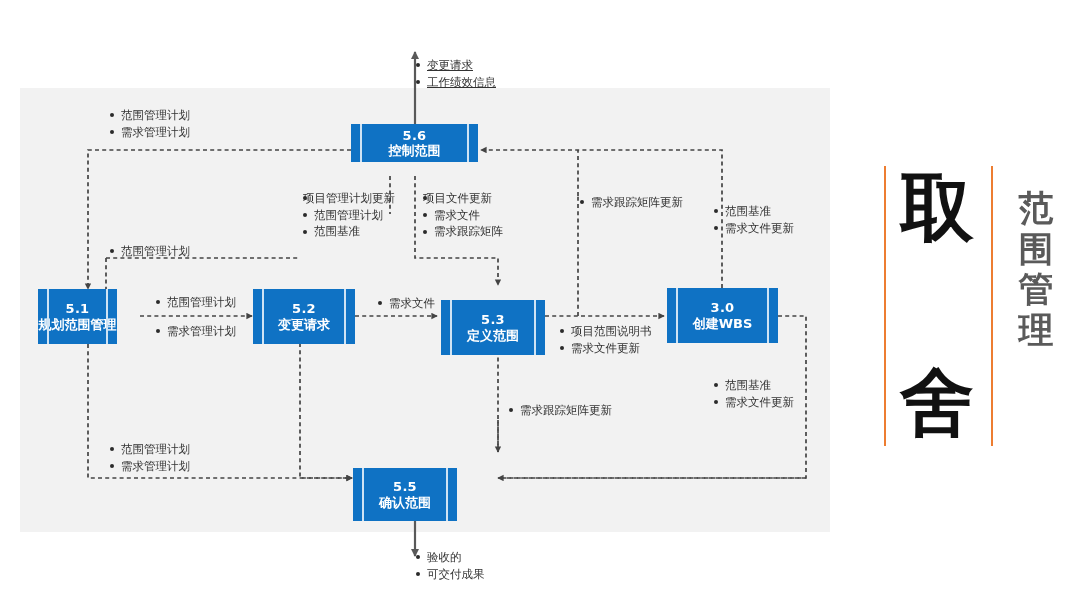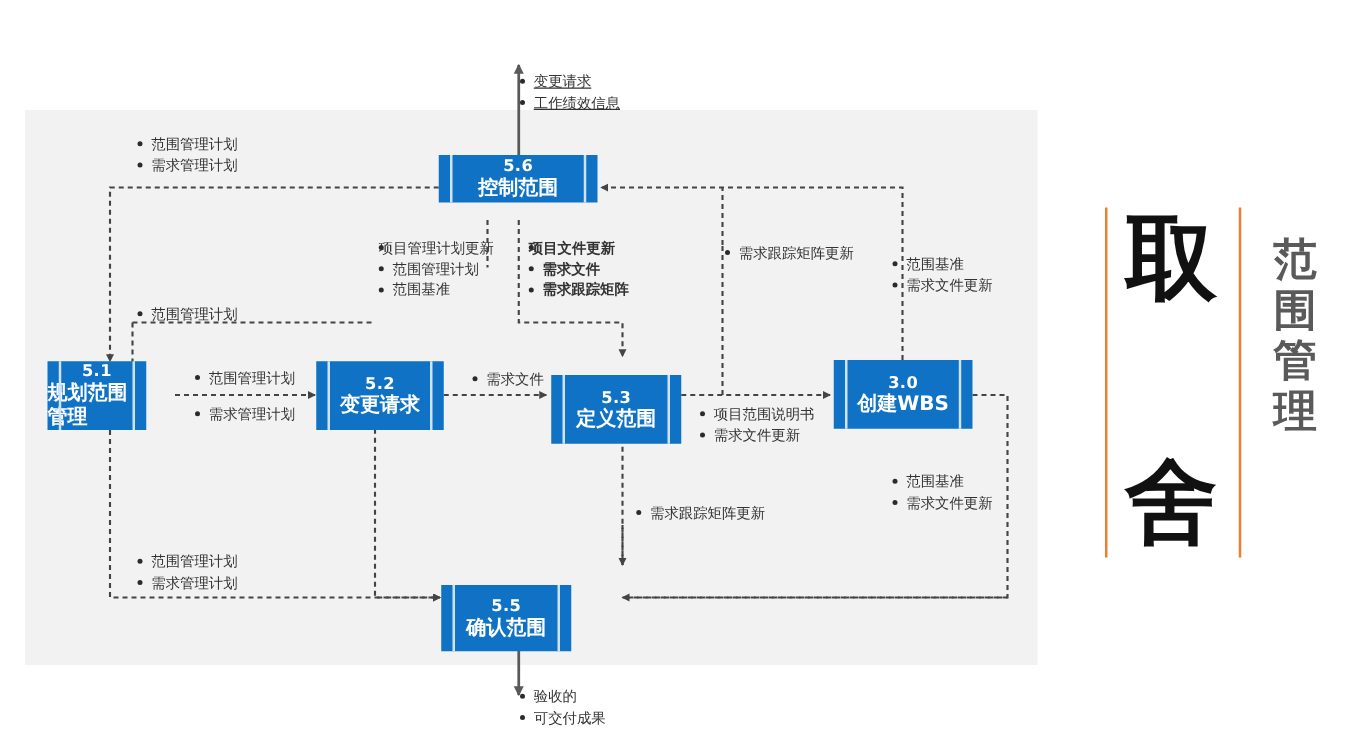--- a/index.html
+++ b/index.html
@@ -12,21 +12,21 @@
   #svgroot{position:absolute;left:0;top:0;width:1080px;height:600px;}
 
   .panel-bg{position:absolute;left:20px;top:88px;width:810px;height:444px;background:#f2f2f2;}
 
   .pbox{
     position:absolute;background:#0f72c4;
     display:flex;flex-direction:column;align-items:center;justify-content:center;
     color:#ffffff;line-height:1.16;box-sizing:border-box;
   }
   .pbox .pnum{font-size:13px;font-weight:bold;letter-spacing:.3px;}
-  .pbox .pname{font-size:16px;font-weight:bold;}
+  .pbox .pname{font-size:13px;font-weight:bold;}
   .pbox .divl,.pbox .divr{
     position:absolute;top:0;bottom:0;width:2px;background:#cfe3f4;
   }
   .pbox .divl{left:9px;} .pbox .divr{right:9px;}
 
   .lbl{
     position:absolute;font-size:11.5px;color:#333333;line-height:1.45;
     white-space:nowrap;
   }
   .lbl .li{position:relative;padding-left:11px;}
@@ -159,21 +159,21 @@
   <div class="lbl" style="left:110px;top:243px;">
     <div class="li">范围管理计划</div>
   </div>
 
   <div class="lbl" style="left:303px;top:190px;">
     <div class="li plain">项目管理计划更新</div>
     <div class="li">范围管理计划</div>
     <div class="li">范围基准</div>
   </div>
 
-  <div class="lbl" style="left:423px;top:190px;font-weight:bold;">
+  <div class="lbl" style="left:423px;top:190px;">
     <div class="li plain">项目文件更新</div>
     <div class="li">需求文件</div>
     <div class="li">需求跟踪矩阵</div>
   </div>
 
   <div class="lbl" style="left:580px;top:194px;">
     <div class="li">需求跟踪矩阵更新</div>
   </div>
 
   <div class="lbl" style="left:714px;top:203px;">

